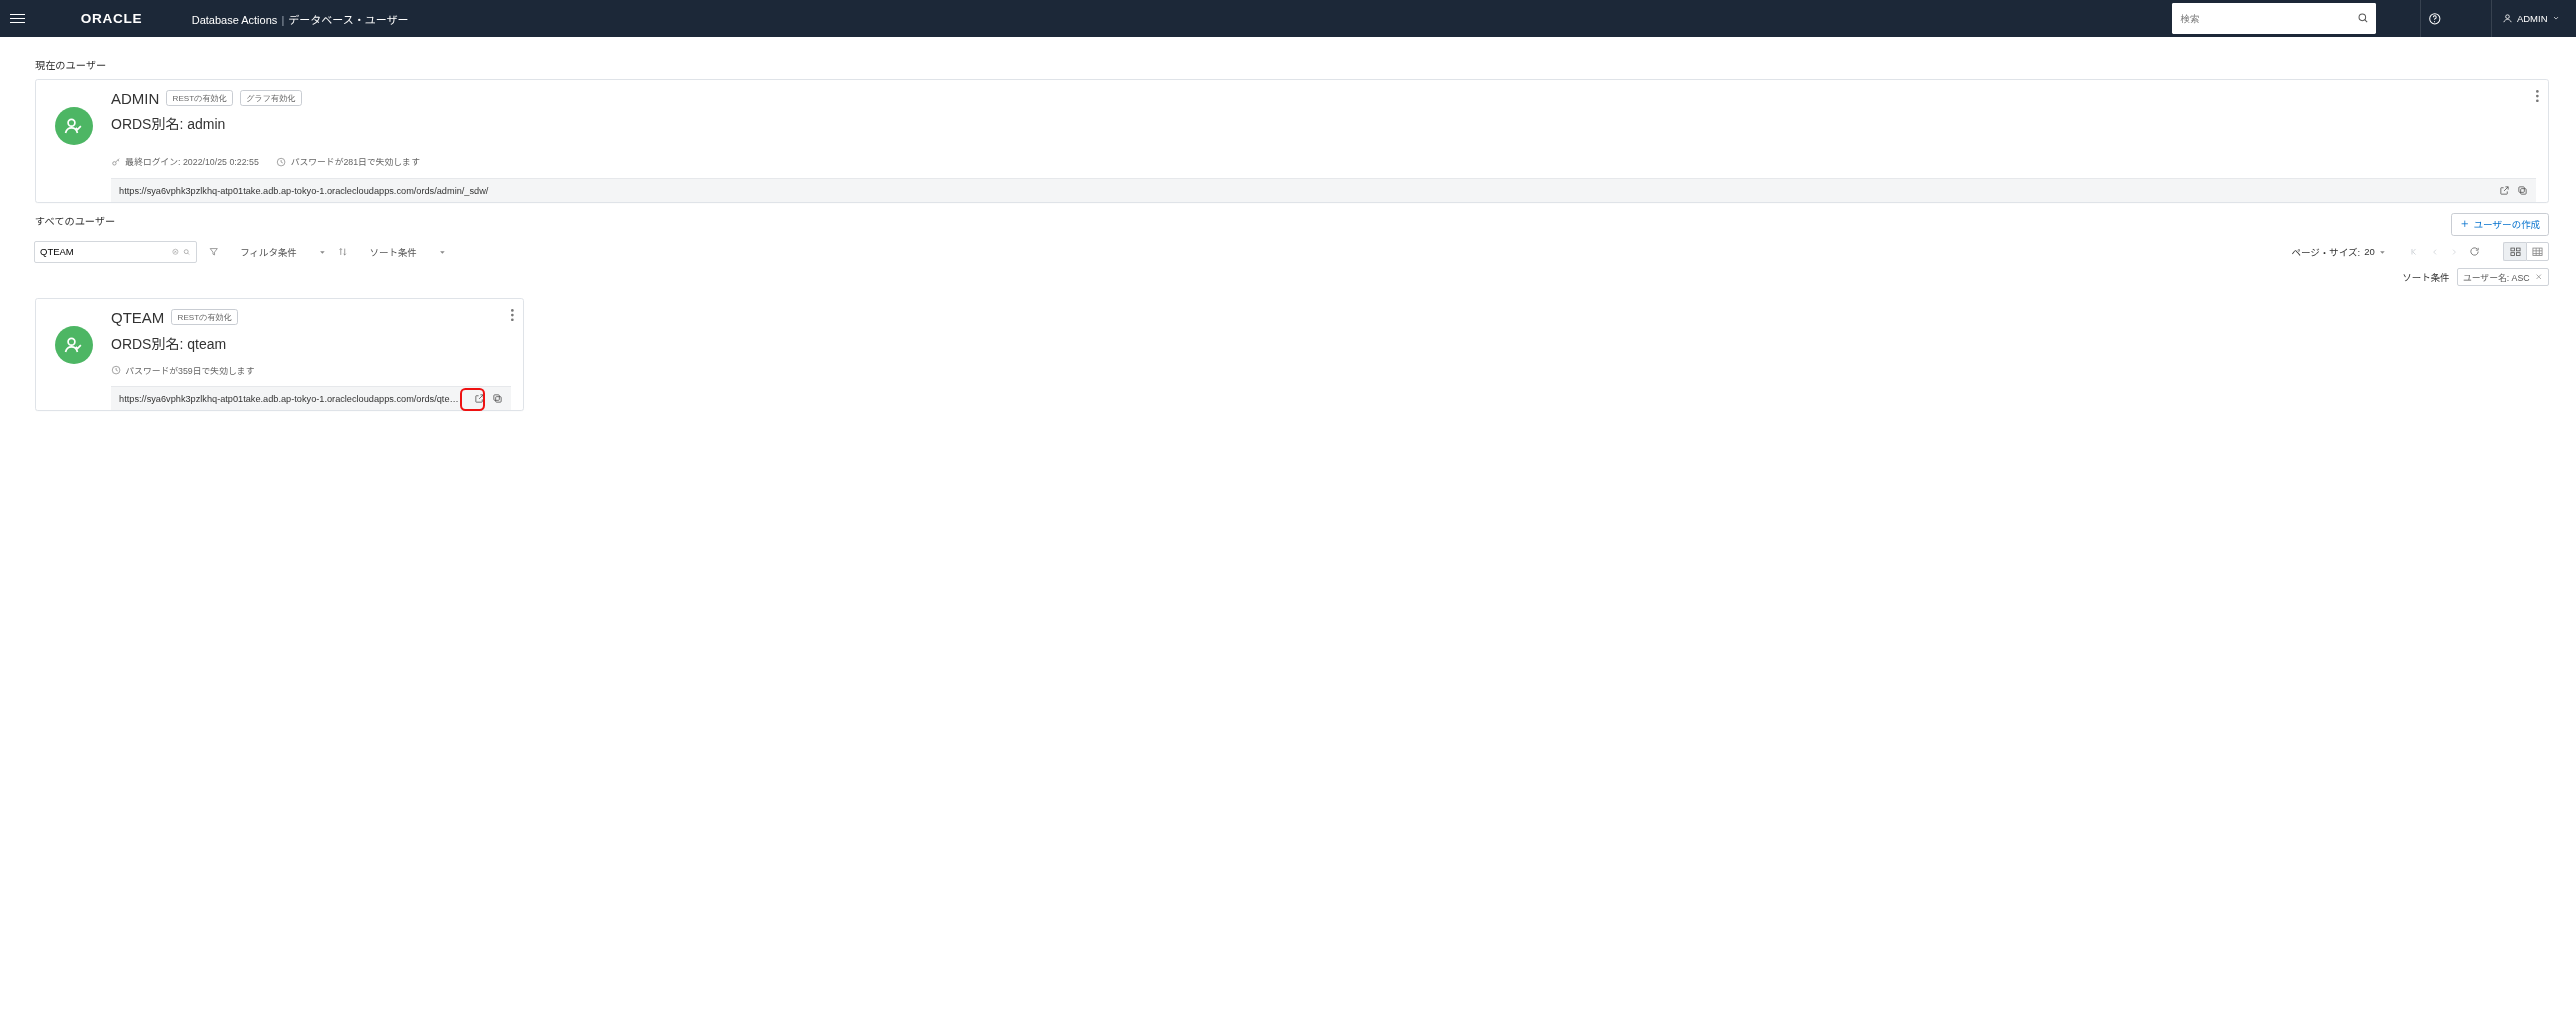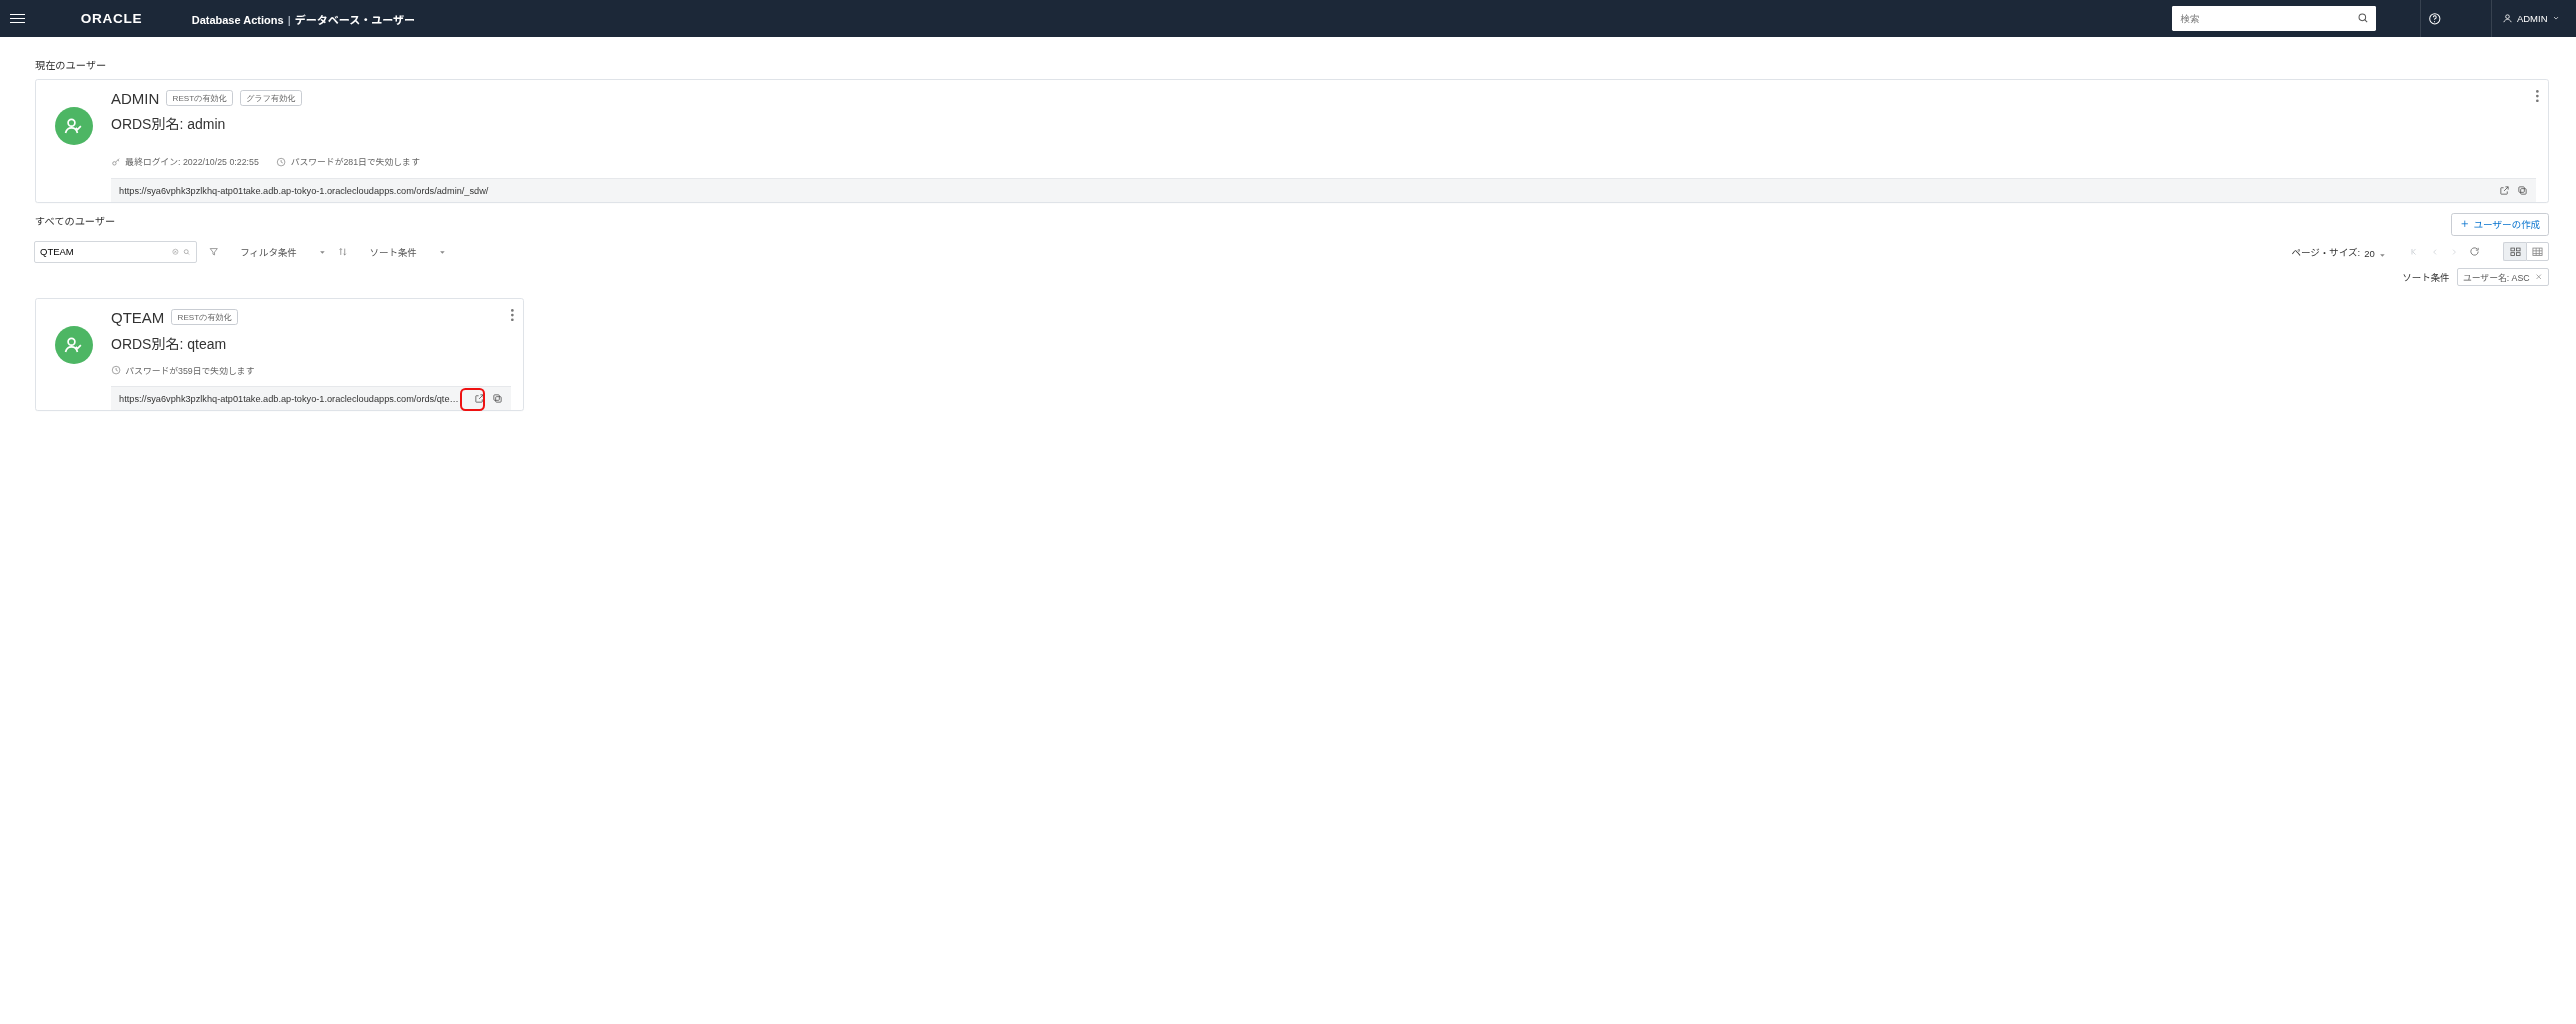--- a/index.html
+++ b/index.html
@@ -3,24 +3,24 @@
 <meta charset="utf-8">
 <style>
   * { box-sizing: border-box; margin: 0; padding: 0; }
   body { font-family: "Helvetica Neue", Arial, "Hiragino Sans", "Noto Sans JP", sans-serif; font-size: 9.5px; color: #333; background: #fff; }
 
   
   .topbar { background:#1c2838; color:#fff; display:flex; align-items:center; height:37px; padding:0 6.8px 0 9.5px;gap:44px; }
   .hamburger { width:15px; height:15px; display:flex; flex-direction:column; justify-content:center; gap:2.7px; margin-right:12.2px; cursor:pointer; }
   .hamburger span { display:block; height:1.4px; background:#fff; }
   .oracle-logo { font-weight:700; letter-spacing:0.7px; font-size:13.6px; margin-right:5.4px; white-space:nowrap; font-family: Arial, sans-serif; }
-  .app-title { font-size:11px; font-weight:700; }
+  .app-title { font-size:11px; font-weight:400; }
   .app-title .pipe { margin:0 4.1px; color:#9aa4b1; }
   .top-spacer { flex:1; }
-  .search-wrap { width:204px; height:25px; background:#fff; display:flex; align-items:center; border-radius:1.4px; }
+  .search-wrap { width:204px; height:31px; background:#fff; display:flex; align-items:center; border-radius:1.4px; }
   .search-wrap input { flex:1; border:none; outline:none; font-size:9.5px; padding:0 8.1px; background:transparent; }
   .search-btn { width:26px; height:23px; display:flex; align-items:center; justify-content:center; cursor:pointer; color:#555; }
   .top-icon-btn { width:27px; height:37px; display:flex; align-items:center; justify-content:center; cursor:pointer; border-left:0.7px solid rgba(255,255,255,.12); }
   .admin-menu { display:flex; align-items:center; gap:4.1px; padding:0 9.5px 0 9.5px; height:37px; cursor:pointer; border-left:0.7px solid rgba(255,255,255,.12); font-size:9.5px; }
 
   
   .page { padding:12.2px 27px 27px 35px; }
   .section-head { font-size:10.2px; color:#333; margin:8.1px 0 6.8px 0; }
 
   .all-users-row { display:flex; align-items:flex-start; margin:9.5px 0 5.4px 0; }
@@ -49,21 +49,21 @@
   .avatar { width:38px; height:38px; border-radius:50%; background:#4db664; display:flex; align-items:center; justify-content:center; color:#fff; }
 
   .highlight { position:absolute; border:2px solid #e11; border-radius:5.4px; width:24.4px; height:23px; right:26px; top:0.7px; pointer-events:none; }
 
   
   .toolbar { display:flex; align-items:center; gap:12.2px; margin:4.1px 0 2.7px -1.4px;}
   .user-filter-input { border:0.7px solid #d3d7dc; border-radius:2px; height:22px; width:163px; display:flex; align-items:center; padding:0 5.4px; }
   .user-filter-input input { border:none; outline:none; flex:1; font-size:9.5px; }
   .txtbtn { display:inline-flex; align-items:center; gap:22px; color:#555; font-size:9.5px; cursor:pointer; }
   .tool-spacer { flex:1; }
-  .page-size-wrap { display:flex; align-items:flex-end; gap:4.1px; color:#333; font-size:9.5px; }
+  .page-size-wrap { display:flex; align-items:center; gap:4.1px; color:#333; font-size:9.5px; }
   .pager { display:flex; align-items:center; gap:11px; color:#b5b9bf; margin-left:12.2px;}
   .pager .enabled { color:#555; cursor:pointer;}
   .view-toggle { display:flex; margin-left:11px;}
   .view-toggle div { width:23px; height:19px; border:0.7px solid #cfd3d9; display:flex; align-items:center; justify-content:center; cursor:pointer; color:#555;}
   .view-toggle div:first-child { border-right:none; border-radius:2px 0 0 2px; background:#eceff2;}
   .view-toggle div:last-child { border-radius:0 2px 2px 0;}
   .sort-chip-row { display:flex; justify-content:flex-end; align-items:center; gap:6.8px; margin-top:5.4px; font-size:9.5px; color:#333;}
   .chip { border:0.7px solid #cfd3d9; border-radius:2px; padding:1.4px 5.4px; display:inline-flex; align-items:center; gap:5.4px; font-size:8.8px; color:#555;}
   .chip .x { cursor:pointer; }
 

